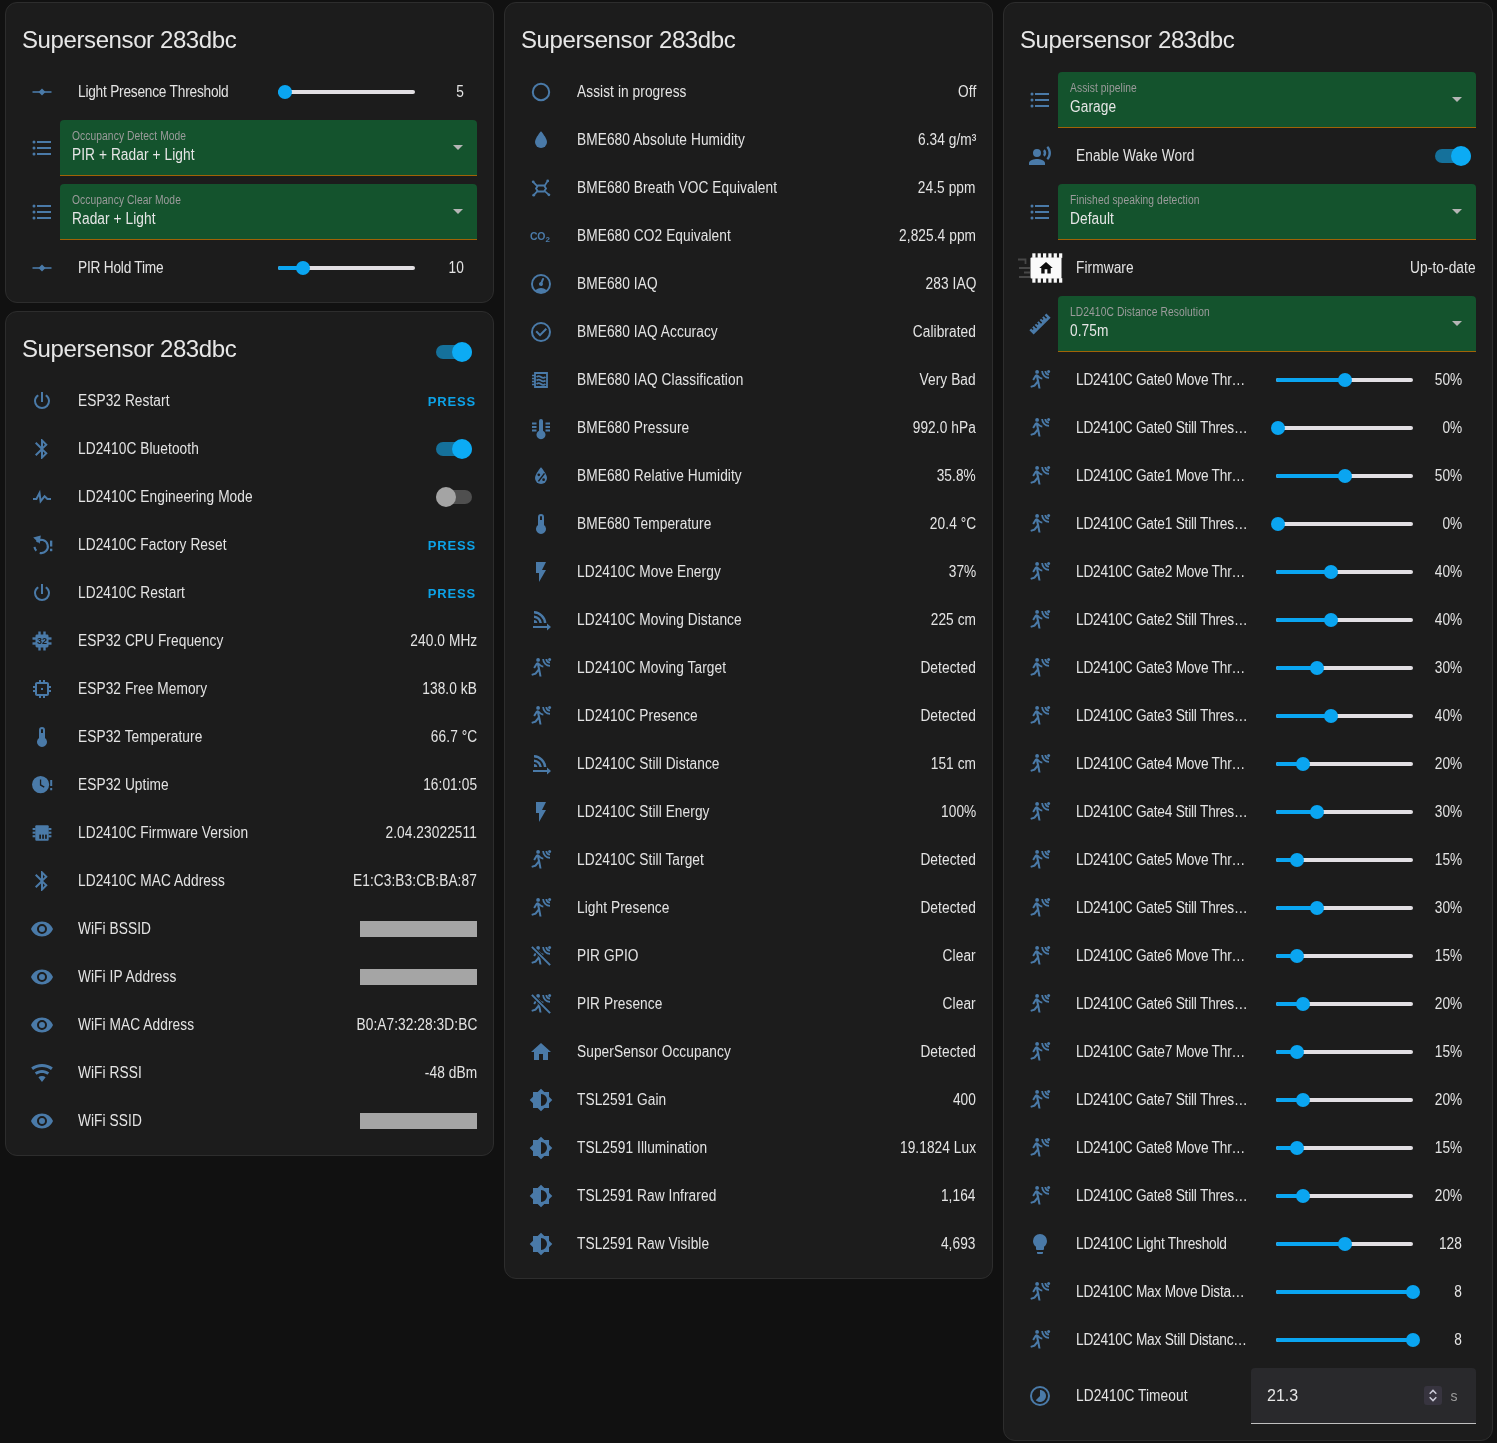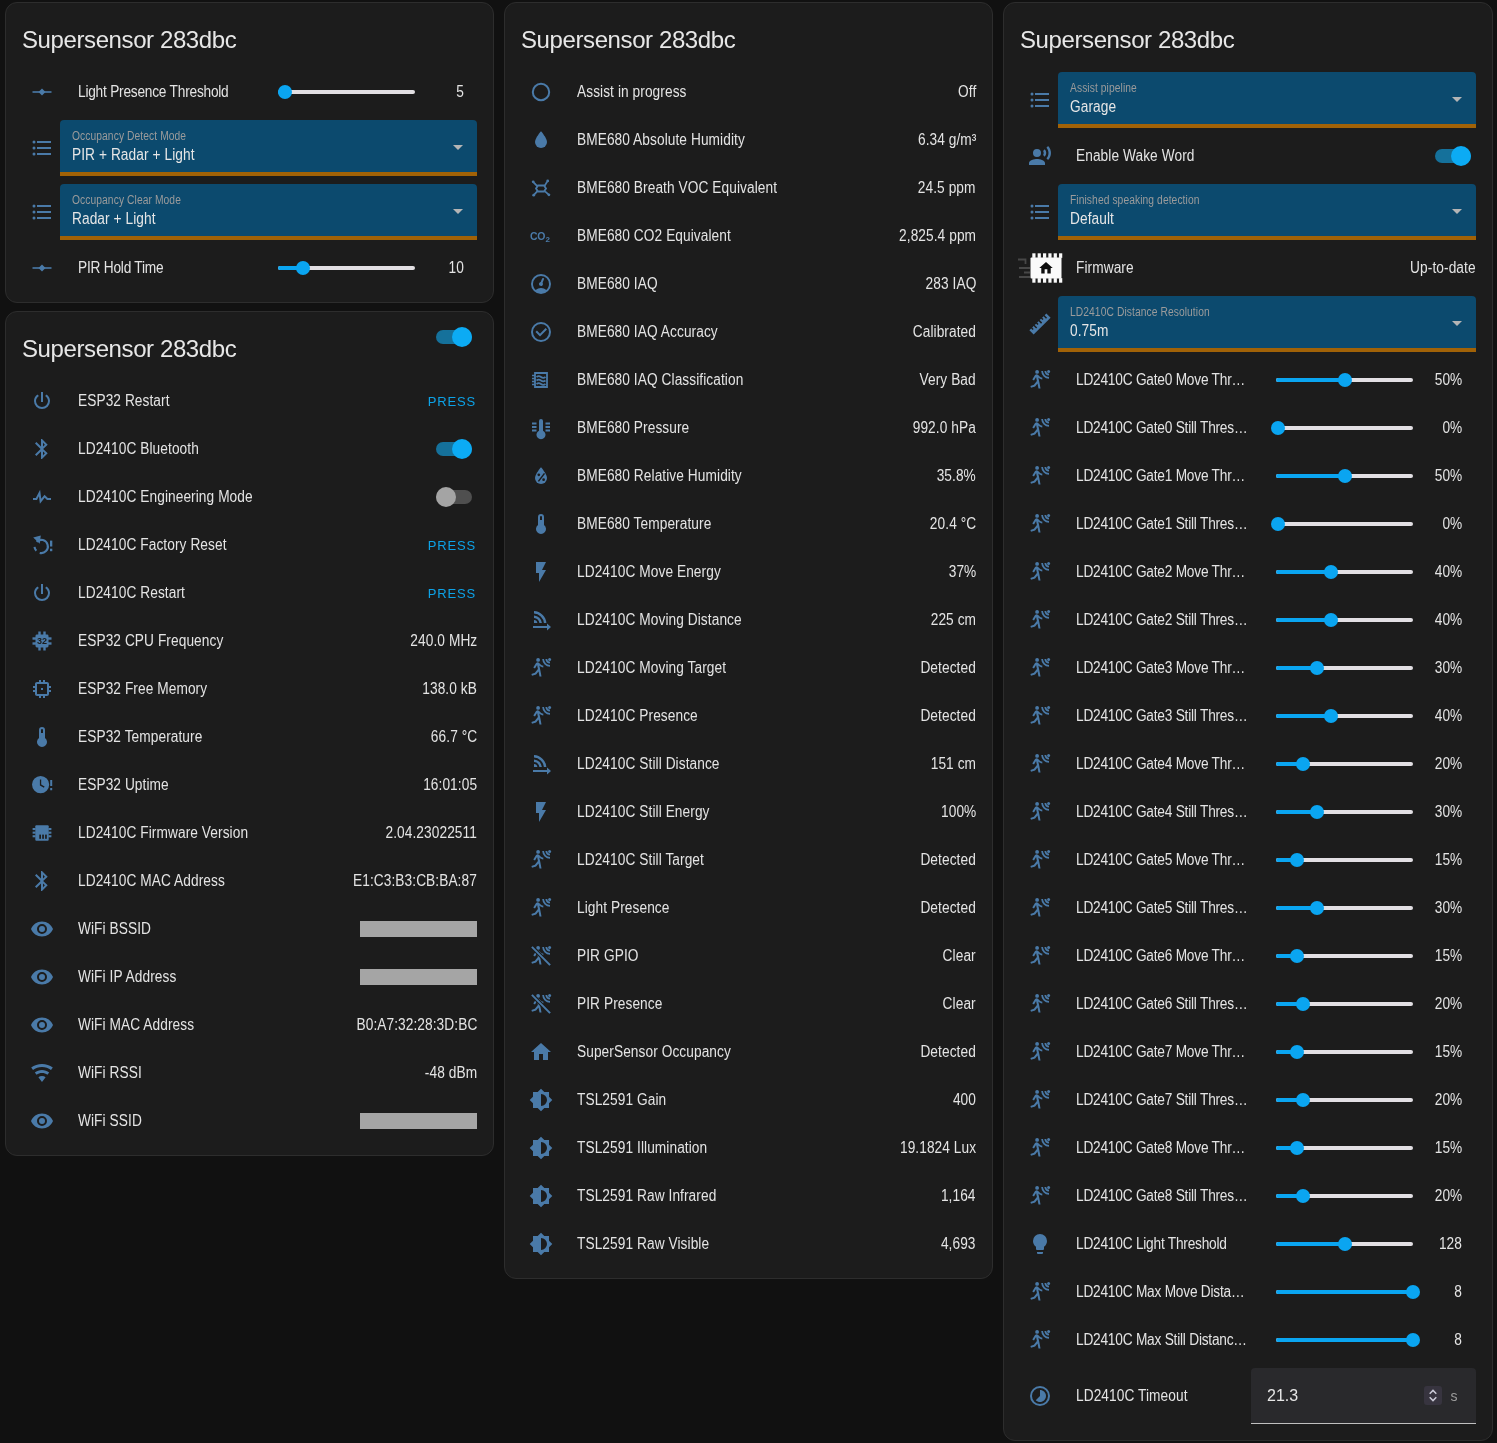--- a/index.html
+++ b/index.html
@@ -1,38 +1,38 @@
 <!DOCTYPE html>
 <html><head><meta charset="utf-8"><style>
 
 *{margin:0;padding:0;box-sizing:border-box}
 html,body{width:1497px;height:1443px;background:#111111;font-family:"Liberation Sans",sans-serif;overflow:hidden}
 .card{position:absolute;background:#1c1c1c;border:1px solid #2d2d2d;border-radius:12px;color:#e4e4e4}
-.hd{display:flex;align-items:flex-start;padding:13px 16px 0}
+.hd{display:flex;align-items:center;padding:13px 16px 0}
 .htitle{flex:1;font-size:24px;line-height:48px;font-weight:400;color:#e7e7e7;letter-spacing:-0.4px}
 .states{padding:0 16px 6px}
 .row{display:flex;align-items:center;height:40px;margin:8px 0}
 .ib{width:40px;flex:none;display:flex;align-items:center;justify-content:center;color:#4a7aa8}
 .ic{fill:#4a7aa8}
 .icw{overflow:visible}
 .nm{margin-left:16px;flex:1;font-size:16px;color:#e4e4e4;white-space:nowrap;overflow:hidden;text-overflow:ellipsis}
 .cx{display:inline-block;transform:scaleX(0.855);transform-origin:0 50%;letter-spacing:0.1px}
 .cxr{display:inline-block;transform:scaleX(0.855);transform-origin:100% 50%;letter-spacing:0.1px}
 .val{margin-left:16px;font-size:16px;color:#e4e4e4;white-space:nowrap;text-align:right}
 .bar{width:117px;height:16px;background:#a5a5a5;margin-left:16px}
-.press{font-size:13px;font-weight:400;letter-spacing:0.85px;color:#0da2e7;margin-right:1px}
+.press{font-size:13px;font-weight:700;letter-spacing:0.85px;color:#0da2e7;margin-right:1px}
 .sw{position:relative;width:36px;height:14px;border-radius:7px;flex:none;margin-right:5px}
 .sw.on{background:#15719b}
 .sw.off{background:#4f4f4f}
 .kn{position:absolute;top:-3px;width:20px;height:20px;border-radius:50%}
 .sw.on .kn{right:0;background:#0cabf4}
 .sw.off .kn{left:0;background:#a4a4a4}
 .hsw{margin-right:5px;margin-top:5px}
 .selrow{display:flex;margin:8px 0}
-.selbox{position:relative;flex:1;height:56px;background:#0c4a6e;border-radius:4px 4px 0 0;border-bottom:4px solid #a16207;margin-left:-2px}
+.selbox{position:relative;flex:1;height:56px;background:#14532d;border-radius:4px 4px 0 0;border-bottom:1px solid #a16207;margin-left:-2px}
 .slab{font-size:12px;color:#9b9b9b;padding:9px 12px 0;line-height:14px}
 .sval{font-size:16px;color:#e6e6e6;padding:0 12px;line-height:24px}
 .arrow{position:absolute;right:14px;top:25px;width:0;height:0;border-left:5px solid transparent;border-right:5px solid transparent;border-top:5px solid #b5b5b5}
 .num .nm{flex:0 0 185px;min-width:0;overflow:visible;text-overflow:clip}
 .num .nm .cx{letter-spacing:-0.25px}
 .sl{position:relative;width:137px;height:4px;flex:none;border-radius:2px;background:#e2dfe3;margin-left:15px}
 .sl-fill{position:absolute;left:0;top:0;height:4px;background:#0aa5f1;border-radius:2px}
 .sl-dot{position:absolute;top:50%;width:14px;height:14px;border-radius:50%;background:#0aa5f1;transform:translate(-50%,-50%)}
 .num .val{width:41px;flex:none;margin-left:8px}
 .nbrow{display:flex;align-items:center;margin:8px 0 10px}

